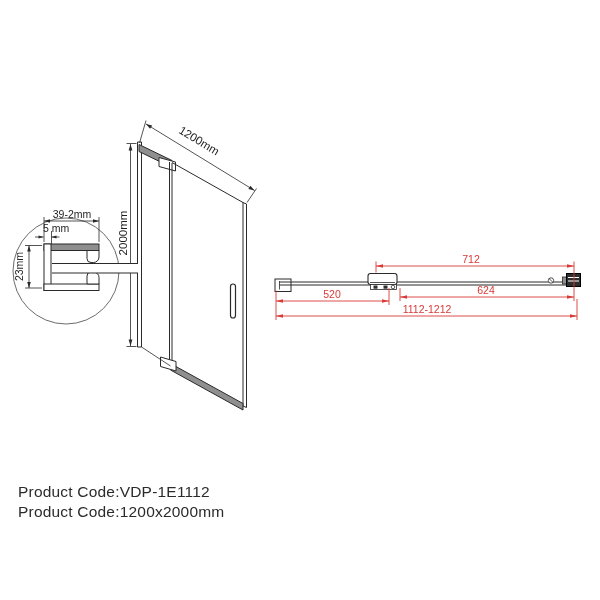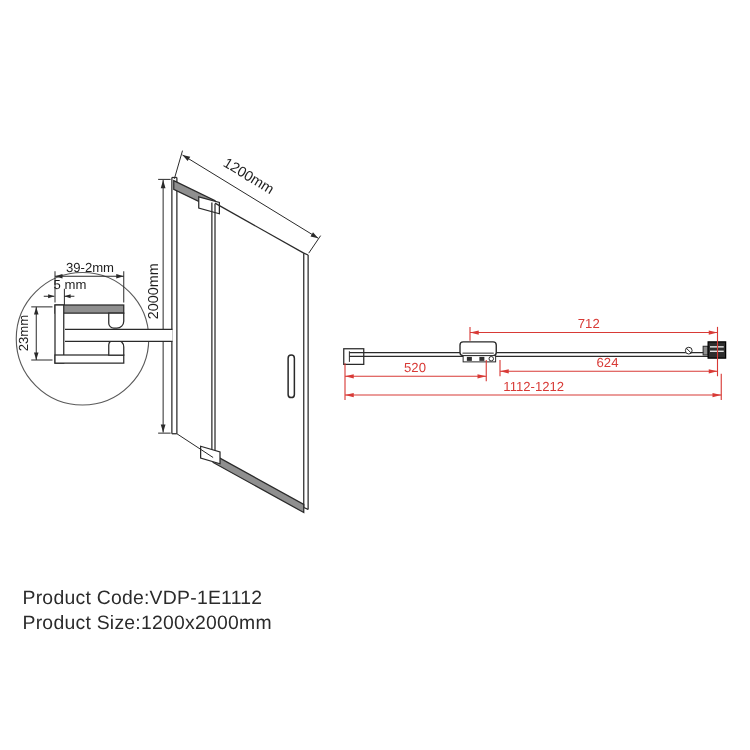--- a/index.html
+++ b/index.html
@@ -17,21 +17,21 @@
   .darkfill{fill:#2e2e2e;}
   .blkfill {fill:var(--line-dark,#2a2a2a);}
   .redln   {stroke:var(--dimension-red,#d83a36);stroke-width:0.9;fill:none;}
   .redfill {fill:var(--dimension-red,#d83a36);}
   
   .dimtxt  {font-size:10.5px;fill:#1e1e1e;}
   .dimtxt-lg{font-size:11.5px;fill:#1e1e1e;}
   .redtxt  {font-size:10.5px;fill:var(--dimension-red,#d83a36);}
   text{font-family:"Liberation Sans", sans-serif;}
   .product-info{
-    position:absolute;left:18px;top:469px;color:#2b2b2b;
+    position:absolute;left:18px;top:482px;color:#2b2b2b;
     font-size:15.5px;font-weight:500;line-height:20px;letter-spacing:0.2px;
   }
 </style>
 </head>
 <body>
 
 <div class="canvas">
 
   <svg width="600" height="600" viewBox="0 0 600 600">
 
@@ -200,16 +200,16 @@
         <line class="redln" x1="276" y1="316" x2="577" y2="316"></line>
         <polygon class="redfill" points="276,316 283,314.3 283,317.7"></polygon>
         <polygon class="redfill" points="577,316 570,314.3 570,317.7"></polygon>
         <text class="redtxt" x="427" y="312.5" text-anchor="middle">1112-1212</text>
       </g>
     </g>
   </svg>
 
   <div class="product-info">
     <div>Product Code:VDP-1E1112</div>
-    <div>Product Size:1200x2000mm</div>
+    <div>Product Code:1200x2000mm</div>
   </div>
 
 </div>
 
 </body></html>

